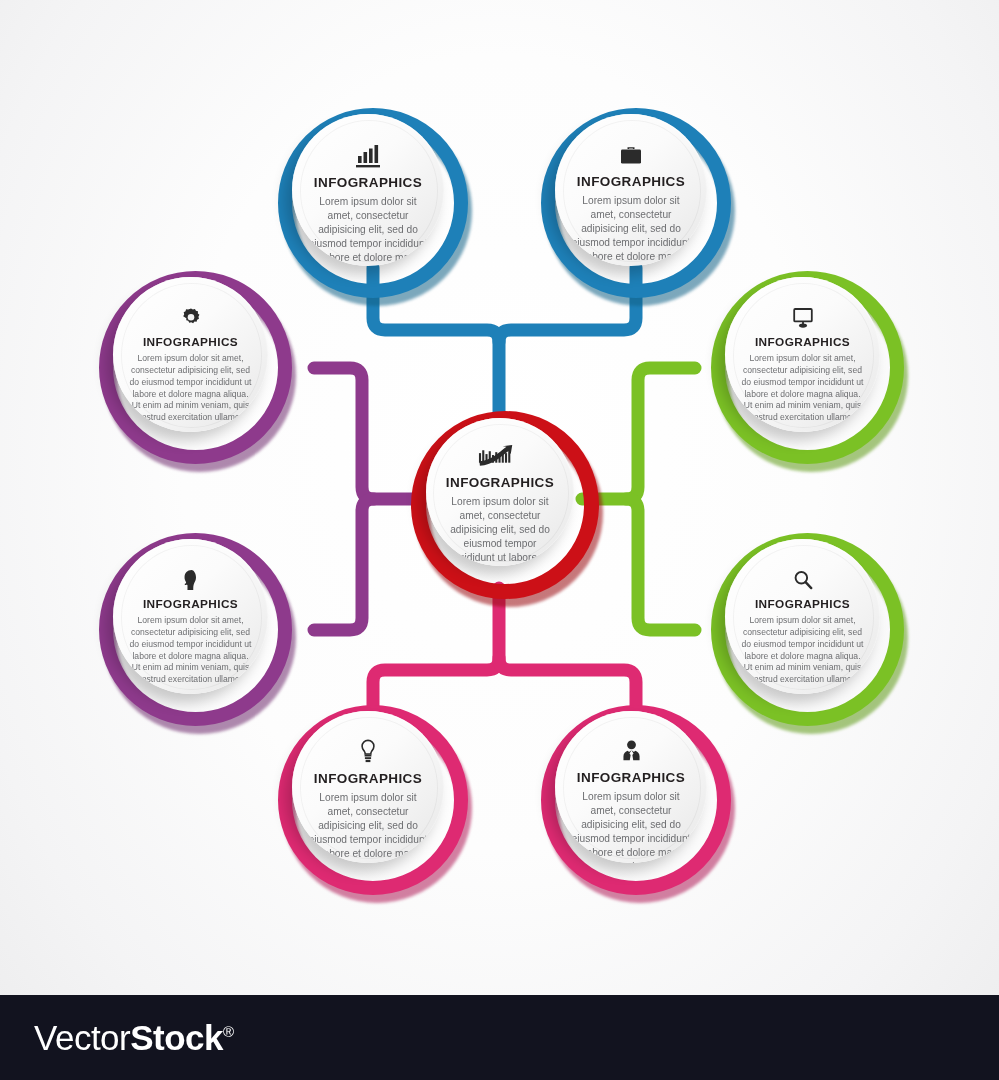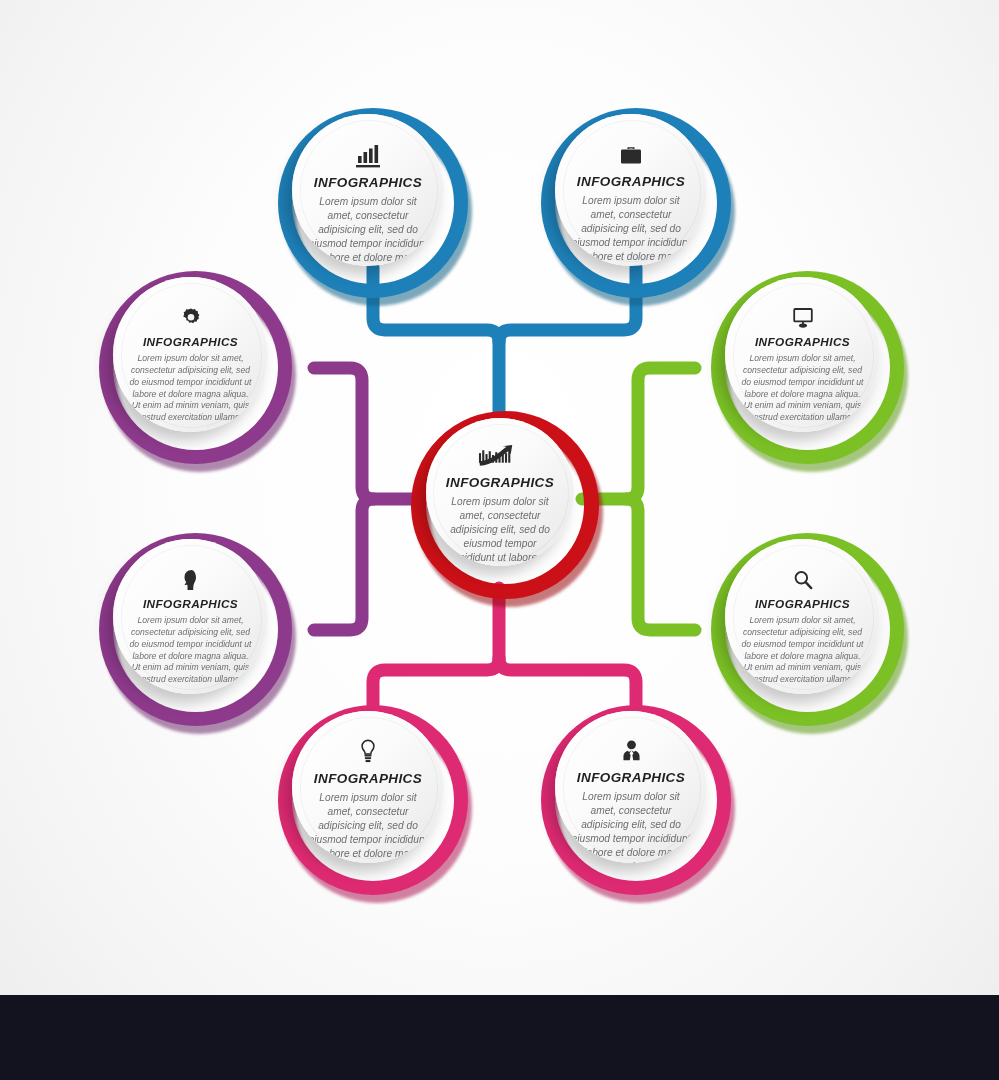--- a/index.html
+++ b/index.html
@@ -62,21 +62,20 @@
     background:
       linear-gradient(138deg, #ffffff 0%, #fbfbfb 42%, #f1f1f1 72%, #e6e6e6 100%);
     box-shadow:
       -7px 9px 14px rgba(0,0,0,.20),
       inset 0 1px 2px rgba(255,255,255,.9);
     display: flex;
     flex-direction: column;
     align-items: center;
     justify-content: flex-start;
     overflow: hidden;
-    font-style: italic;
   }
   .disc::after {
     content: "";
     position: absolute;
     left: 5%;
     top: 4%;
     width: 90%;
     height: 92%;
     border-radius: 50%;
     border: 1px solid rgba(0,0,0,.045);
@@ -345,15 +344,16 @@
           </span>
           <div class="node-title">INFOGRAPHICS</div>
           <div class="node-body">Lorem ipsum dolor sit amet, consectetur adipisicing elit, sed do eiusmod tempor incididunt ut labore et dolore magna aliqua. Ut enim ad minim veniam, quis nostrud exercitation ullamco</div>
         </div>
       </div>
     </div>
 
   </div>
 
   <div id="footer">
+    <div id="wm-logo"><span>Vector</span><span class="bold">Stock</span><span class="reg">®</span></div>
   </div>
 
 </div>
 
 </body></html>

